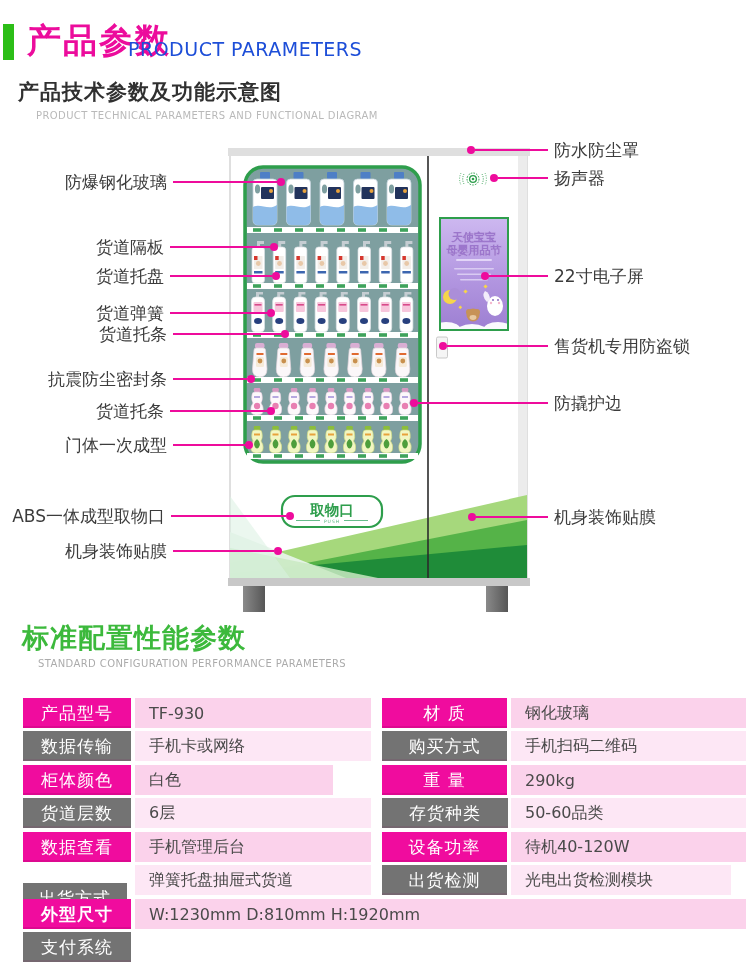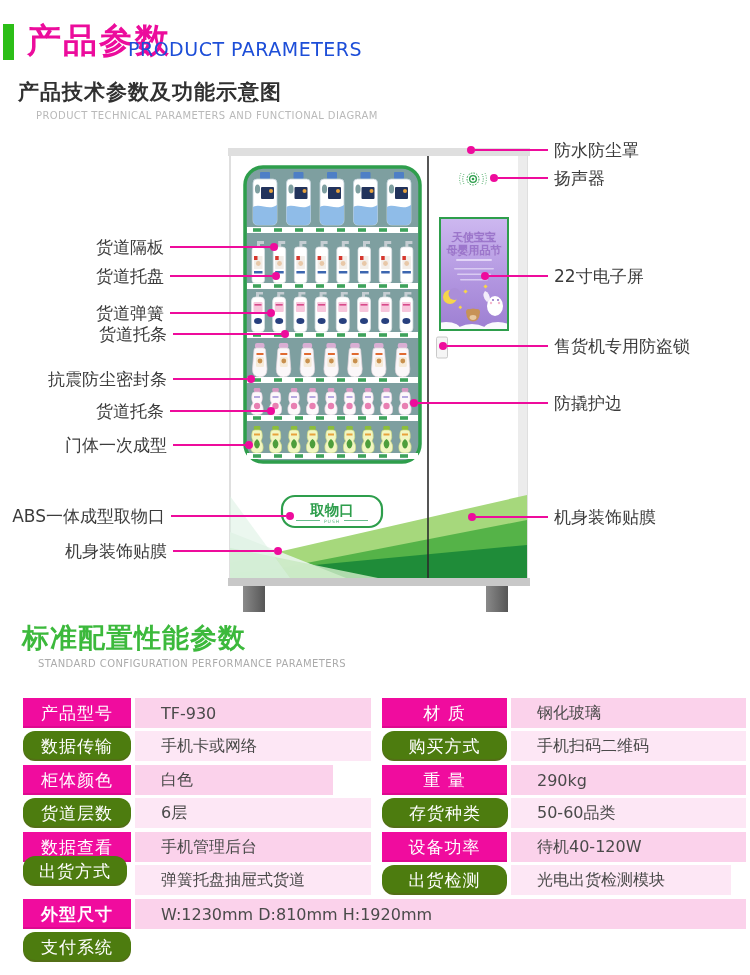--- a/index.html
+++ b/index.html
@@ -23,22 +23,22 @@
   .callout.left .txt{margin-right:6px;}
   .callout.right .txt{margin-left:6px;}
 
   
   #machine{position:absolute;left:228px;top:144px;}
 
   
   .cell{position:absolute;height:30px;display:flex;align-items:center;box-sizing:border-box;}
   .hcell{justify-content:center;color:#fff;font-size:17px;letter-spacing:1px;}
   .hdeep{background:#f00c9e;box-shadow:inset 0 -2px 0 rgba(140,0,85,.18);}
-  .hlight{background:#4d7c0f;box-shadow:inset 0 -2px 0 rgba(140,0,85,.10);border-radius:12px;}
-  .vcell{padding-left:26px;font-size:16px;color:#4a4a4a;}
+  .hlight{background:#737373;box-shadow:inset 0 -2px 0 rgba(140,0,85,.10);}
+  .vcell{padding-left:14px;font-size:16px;color:#4a4a4a;}
   .vpink{background:#fbd2eb;}
   .vlite{background:#fde7f5;}
 </style>
 </head>
 <body>
 
 <div id="page">
 
   <div class="green-bar"></div>
   <div class="h1-cn">产品参数</div>
@@ -257,20 +257,25 @@
       <line x1="116" y1="376.5" x2="140" y2="376.5" stroke="#55b47e" stroke-width="0.9"></line>
       <text x="104" y="379" text-anchor="middle" font-size="4.5" letter-spacing="1" fill="#55b47e">PUSH</text>
     </g>
 
     <line x1="200" y1="12" x2="200" y2="434" stroke="#2b2b2b" stroke-width="1.6"></line>
     <rect x="0" y="434" width="302" height="8" fill="#c8c8c8"></rect>
     <rect x="15" y="442" width="22" height="26" fill="url(#footg)"></rect>
     <rect x="258" y="442" width="22" height="26" fill="url(#footg)"></rect>
   </svg>
 
+  <div class="callout left" style="top:171px;right:465px;">
+    <span class="txt">防爆钢化玻璃</span>
+      <span class="ln" style="width:104px"></span>
+      <span class="dot"></span>
+    </div>
   <div class="callout left" style="top:236px;right:472px;">
     <span class="txt">货道隔板</span>
       <span class="ln" style="width:100px"></span>
       <span class="dot"></span>
     </div>
   <div class="callout left" style="top:265px;right:470px;">
     <span class="txt">货道托盘</span>
       <span class="ln" style="width:102px"></span>
       <span class="dot"></span>
     </div>
@@ -362,21 +367,21 @@
   <div class="cell hcell hlight" style="left:23px;top:798px;width:108px;">货道层数</div>
   <div class="cell vcell vlite" style="left:135px;top:798px;width:236px;">6层</div>
   <div class="cell hcell hlight" style="left:382px;top:798px;width:126px;">存货种类</div>
   <div class="cell vcell vlite" style="left:511px;top:798px;width:235px;">50-60品类</div>
 
   <div class="cell hcell hdeep" style="left:23px;top:832px;width:108px;">数据查看</div>
   <div class="cell vcell vpink" style="left:135px;top:832px;width:236px;">手机管理后台</div>
   <div class="cell hcell hdeep" style="left:382px;top:832px;width:125px;">设备功率</div>
   <div class="cell vcell vpink" style="left:511px;top:832px;width:235px;">待机40-120W</div>
 
-  <div class="cell hcell hlight" style="left:23px;top:856px;width:104px;">出货方式</div>
+  <div class="cell hcell hlight" style="left:23px;top:883px;width:104px;">出货方式</div>
   <div class="cell vcell vlite" style="left:135px;top:865px;width:236px;">弹簧托盘抽屉式货道</div>
   <div class="cell hcell hlight" style="left:382px;top:865px;width:125px;">出货检测</div>
   <div class="cell vcell vlite" style="left:511px;top:865px;width:220px;">光电出货检测模块</div>
 
   <div class="cell hcell hdeep" style="left:23px;top:899px;width:108px;font-weight:bold;">外型尺寸</div>
   <div class="cell vcell vpink" style="left:135px;top:899px;width:611px;">W:1230mm D:810mm H:1920mm</div>
   <div class="cell hcell hlight" style="left:23px;top:932px;width:108px;">支付系统</div>
   <div class="cell vcell vlite" style="left:135px;top:977px;width:611px;border-radius:14px;">标配微信、支付宝扫码支付</div>
 
 </div>

